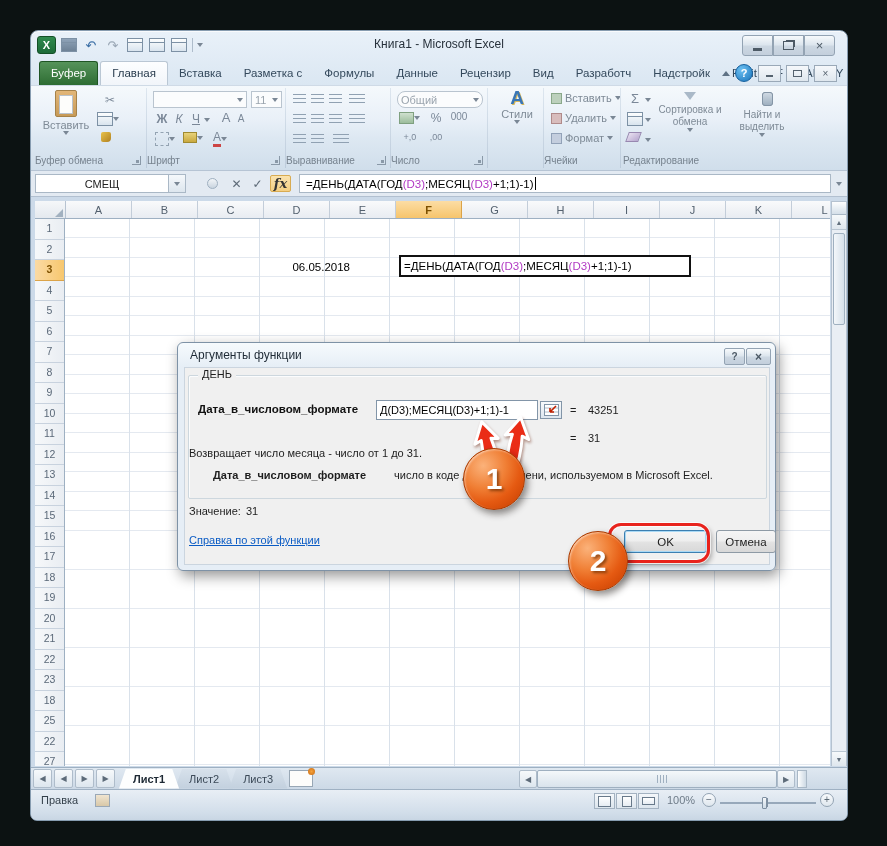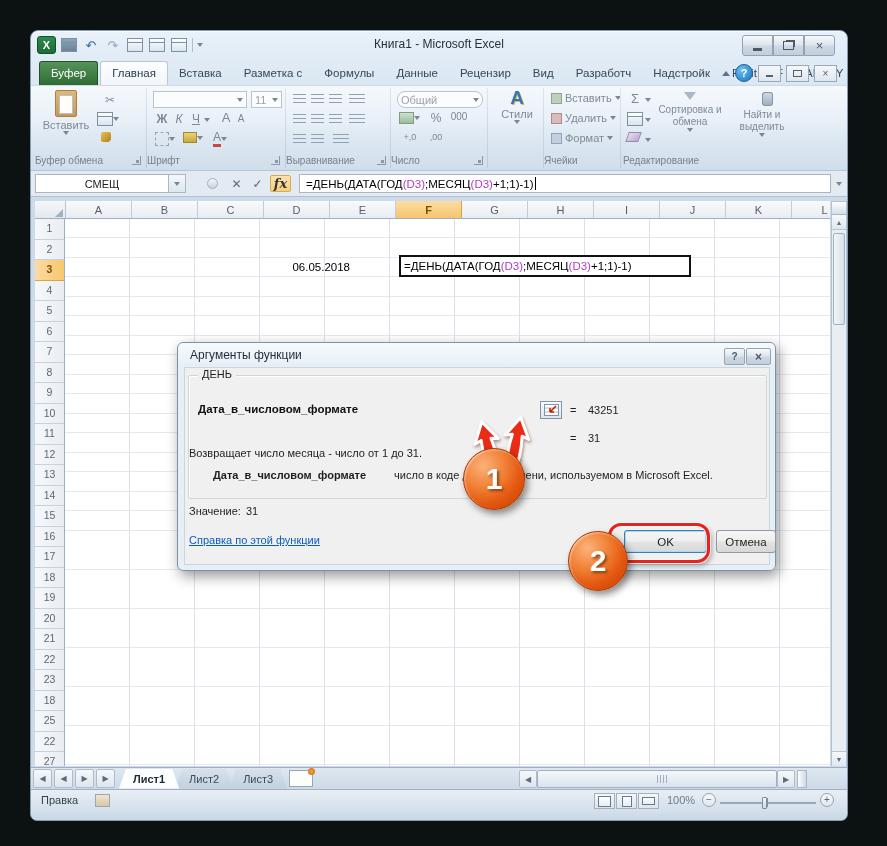--- a/index.html
+++ b/index.html
@@ -433,20 +433,21 @@
     </div>
 
     <div class="a dialog">
       <span class="a dlg-title">Аргументы функции</span>
       <div class="a dlg-btn" style="left:546px;">?</div>
       <div class="a dlg-btn" style="left:568px;width:25px;font-size:12px;">×</div>
       <div class="a dlg-body"></div>
       <div class="a group"></div>
       <span class="a legend">ДЕНЬ</span>
       <span class="a arg-label">Дата_в_числовом_формате</span>
+      <div class="a arg-input">Д(D3);МЕСЯЦ(D3)+1;1)-1</div>
       <div class="a range-btn">
         <svg width="15" height="12" viewBox="0 0 15 12">
             <rect x="0.5" y="0.5" width="14" height="11" fill="#fff" stroke="#8295a8"></rect>
             <line x1="1" y1="4" x2="14" y2="4" stroke="#b0bcc8"></line>
             <line x1="1" y1="8" x2="14" y2="8" stroke="#b0bcc8"></line>
             <path d="M12 2 L6 8 M6 8 v-4 M6 8 h4" stroke="#c22000" stroke-width="1.6" fill="none"></path>
           </svg>
       </div>
       <span class="a dtext" style="left:392px;top:61px;">=</span>
       <span class="a dtext" style="left:410px;top:61px;">43251</span>

